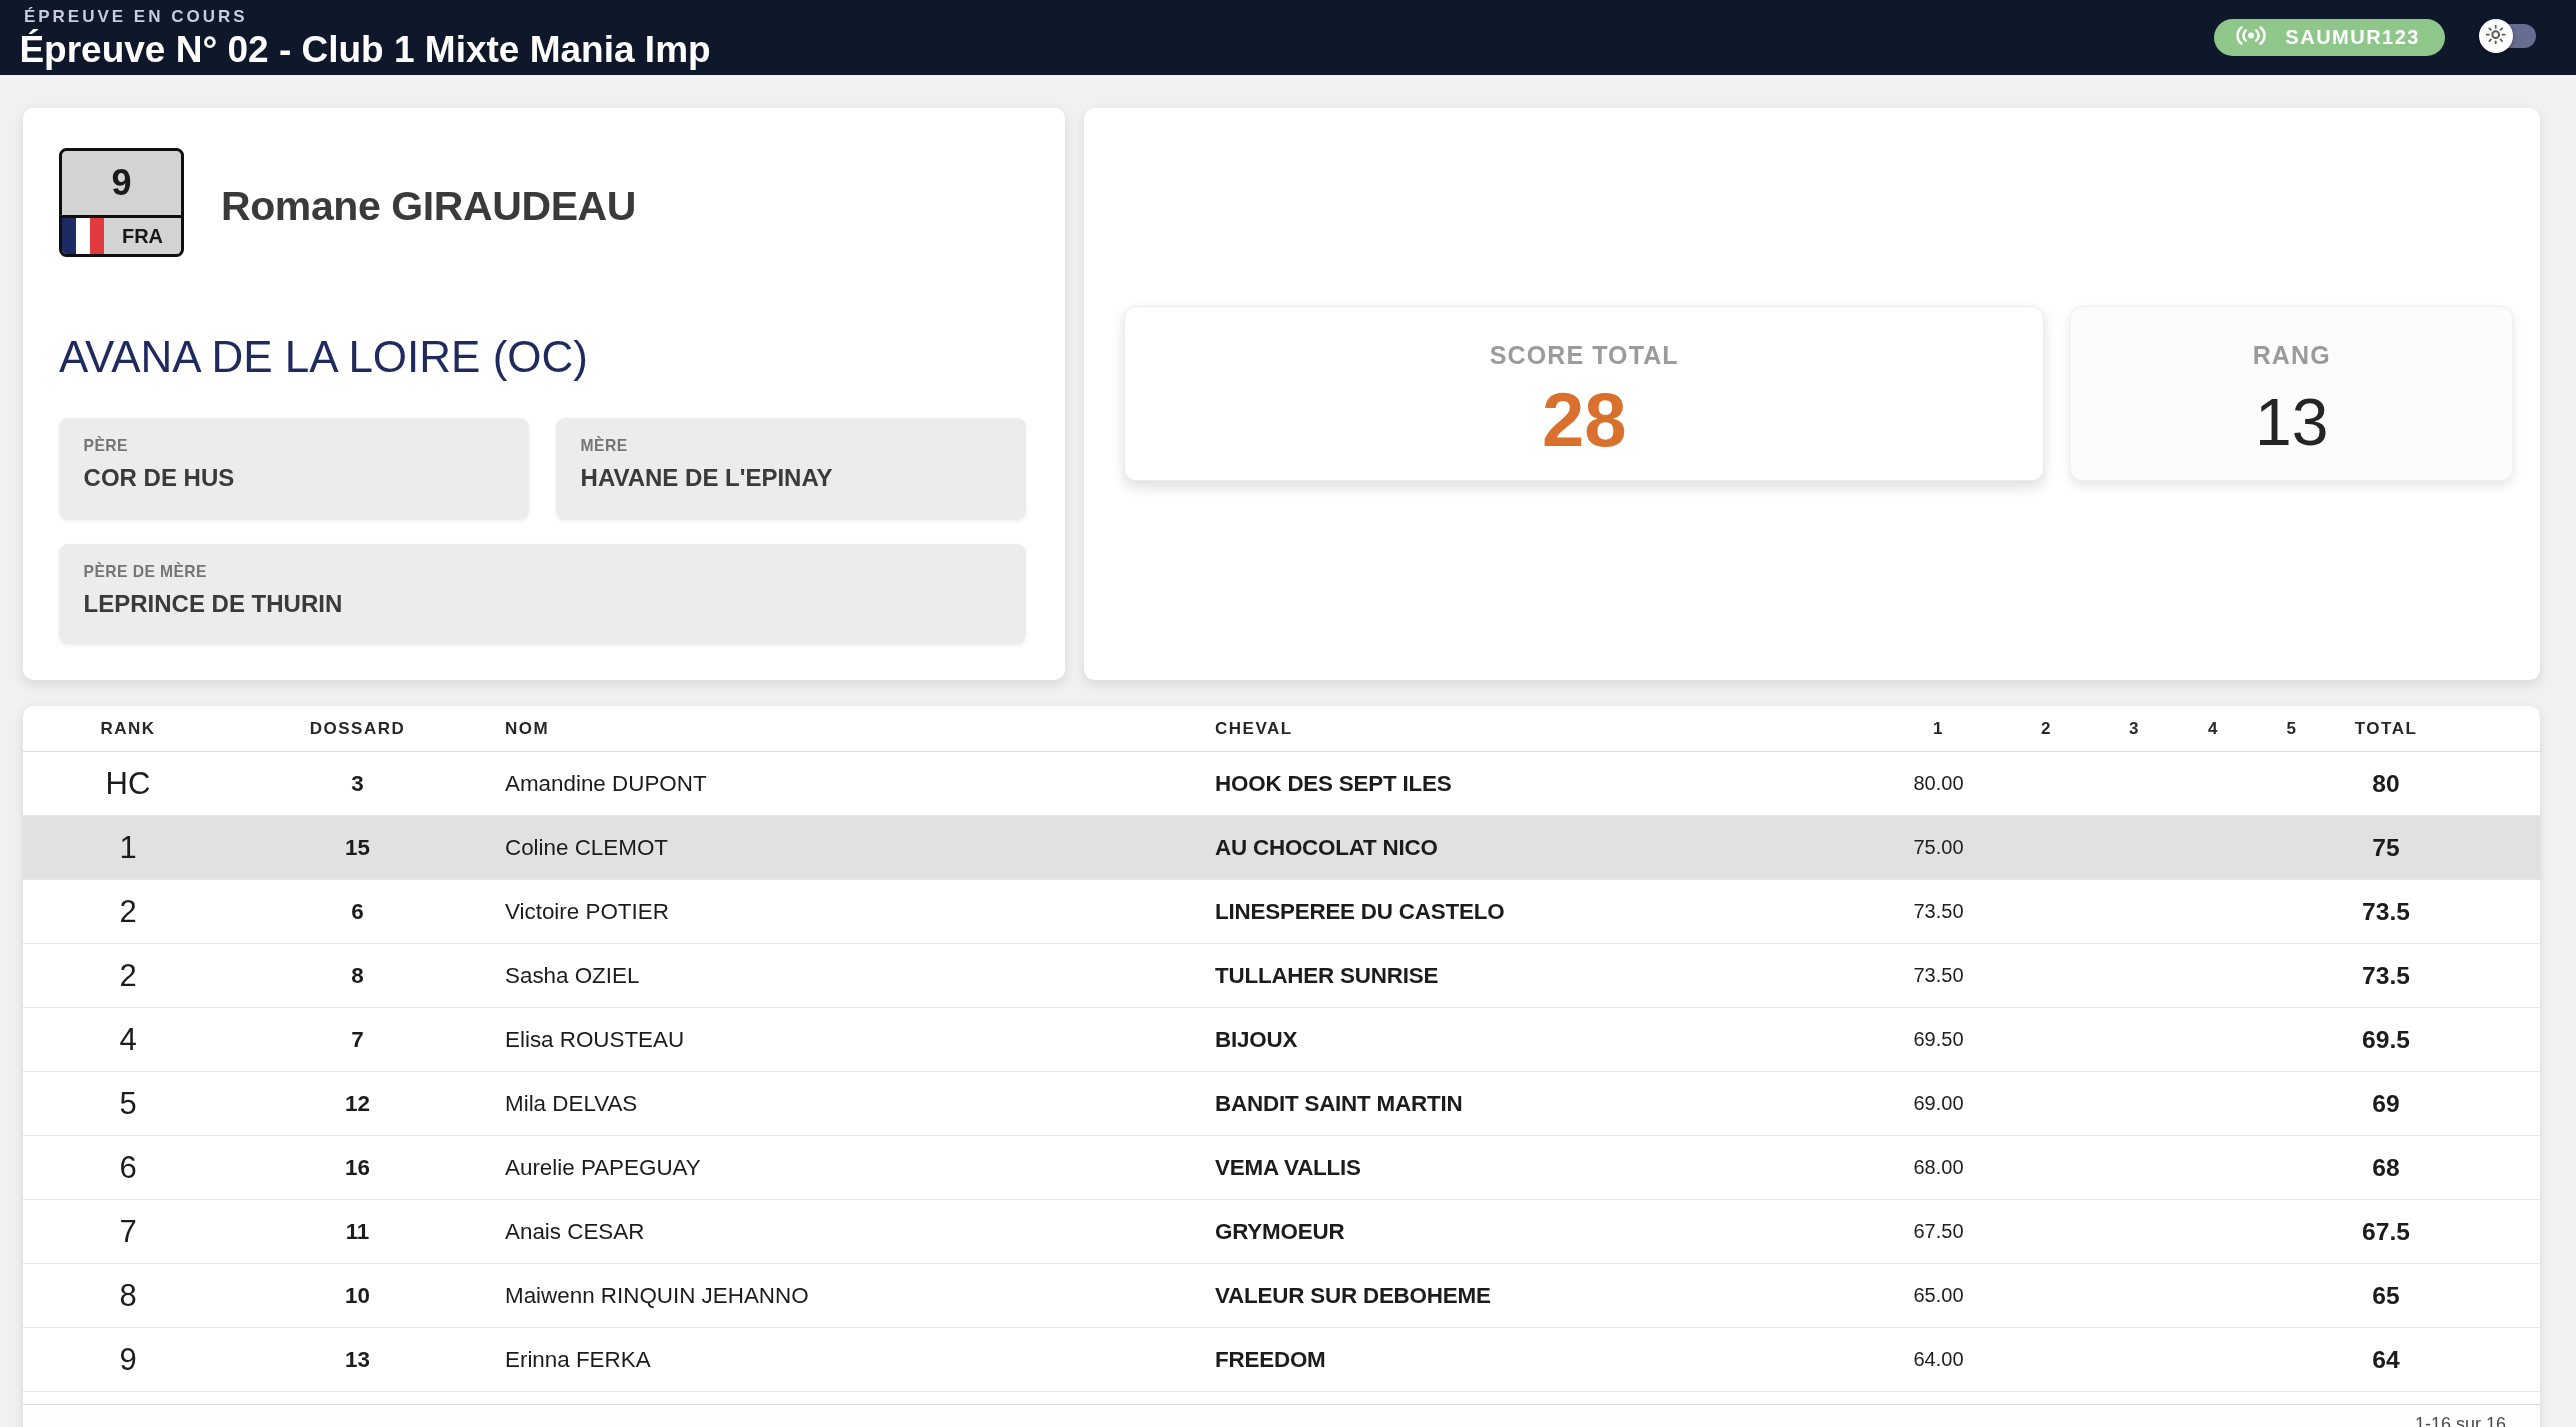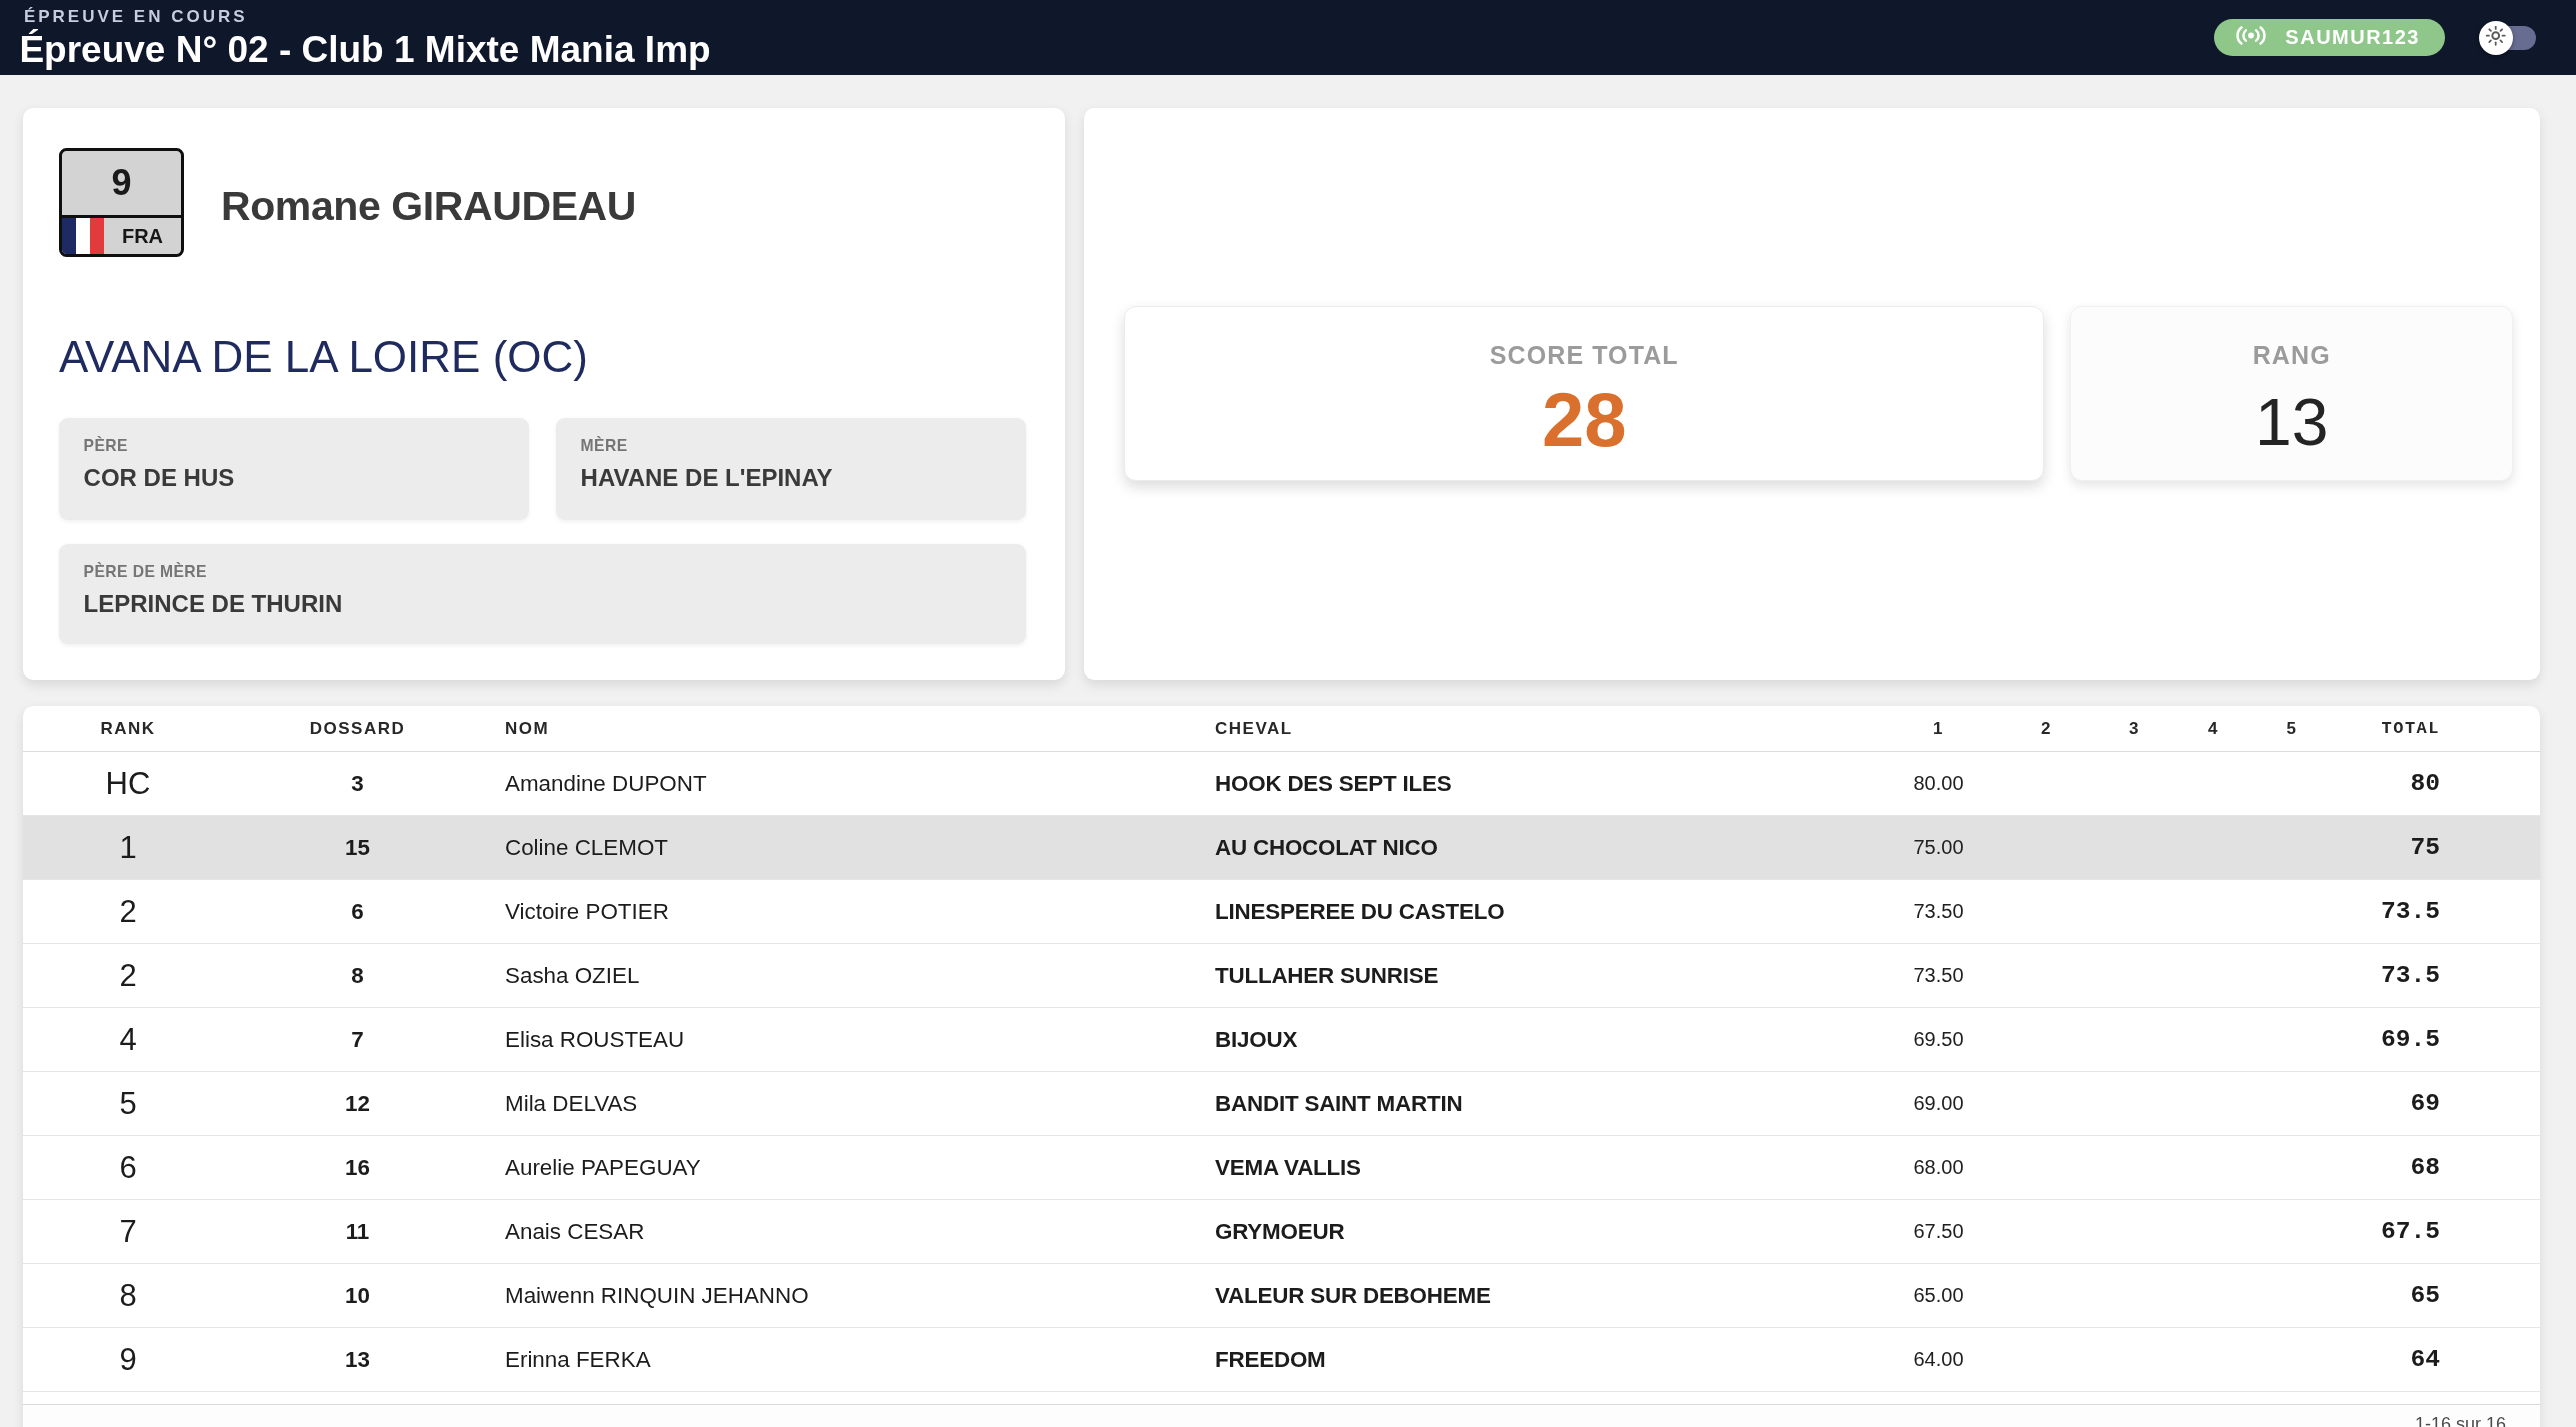--- a/index.html
+++ b/index.html
@@ -5,21 +5,21 @@
   html,body{margin:0;padding:0;}
   body{font-family:"Liberation Sans",sans-serif;background:#f1f1f2;}
   .screen{position:relative;width:2576px;height:1427px;overflow:hidden;background:#f1f1f2;}
 
   
   .topbar{height:75px;background:#0f172a;display:flex;align-items:center;justify-content:space-between;
           padding:0 40px 0 19.4px;box-sizing:border-box;}
   .topbar-left{display:flex;flex-direction:column;justify-content:center;}
   .eyebrow{color:#c7ccdf;font-size:17px;font-weight:700;letter-spacing:3px;line-height:1;margin:1.5px 0 6px 4.5px;}
   .event-title{color:#ffffff;font-size:37px;font-weight:700;line-height:1;}
-  .topbar-right{display:flex;align-items:center;gap:34px;}
+  .topbar-right{display:flex;gap:34px;}
   .badge{display:flex;align-items:center;gap:16.4px;height:37px;padding:0 25px 0 19.4px;border-radius:19.4px;
          background:#8fc78b;color:#fff;font-size:20px;font-weight:700;letter-spacing:1.5px;cursor:pointer;}
   .toggle{position:relative;width:57px;height:34px;cursor:pointer;}
   .toggle .track{position:absolute;right:0;top:5.2px;width:48px;height:24px;border-radius:12px;background:#676c91;}
   .toggle .knob{position:absolute;left:0;top:0;width:34px;height:34px;border-radius:50%;background:#ffffff;
                 box-shadow:0 1.5px 4.5px rgba(0,0,0,.35);display:flex;align-items:center;justify-content:center;}
 
   
   .main{padding:33px 36px 0 23px;}
   .cards-row{display:flex;gap:19.4px;}
@@ -57,21 +57,21 @@
   
   .table-card{margin-top:26px;width:2517px;border-radius:10.4px 10.4px 0 0;background:#ffffff;
               box-shadow:0 4.5px 12px rgba(0,0,0,.10);overflow:hidden;}
   table{table-layout:fixed;border-collapse:collapse;width:2517px;}
   col.c-rank{width:210px;}col.c-dossard{width:249px;}col.c-nom{width:710px;}col.c-cheval{width:687px;}
   col.c-s1{width:119px;}col.c-s2{width:97px;}col.c-s3{width:79px;}col.c-s4{width:79px;}col.c-s5{width:78px;}
   col.c-total{width:209px;}
   thead th{height:43px;font-size:17px;font-weight:700;color:#282828;letter-spacing:1.5px;border-bottom:1.5px solid #dcdcdc;
            text-align:center;vertical-align:middle;}
   th.al,td.al{text-align:left;padding-left:23px;}
-  th.ar,td.ar{text-align:right;padding-right:100px;font-family:Liberation Mono, monospace;}
+  th.ar,td.ar{text-align:center;padding-right:100px;}
   .body-clip{height:652px;overflow:hidden;}
   tbody td{height:61px;vertical-align:middle;text-align:center;border-bottom:1.5px solid #e6e6e6;color:#1c1c1c;}
   tbody tr.hl td{background:#e1e1e1;}
   td.rank{font-size:31px;font-weight:500;}
   td.dossard{font-size:22.4px;font-weight:700;}
   td.nom{font-size:22.4px;font-weight:500;}
   td.cheval{font-size:22.4px;font-weight:700;letter-spacing:-0.2px;}
   td.s{font-size:20px;font-weight:400;color:#202020;}
   td.total{font-size:24.6px;font-weight:700;}
   .pagination{height:45px;border-top:1.5px solid #d9d9d9;display:flex;justify-content:flex-end;align-items:flex-start;

